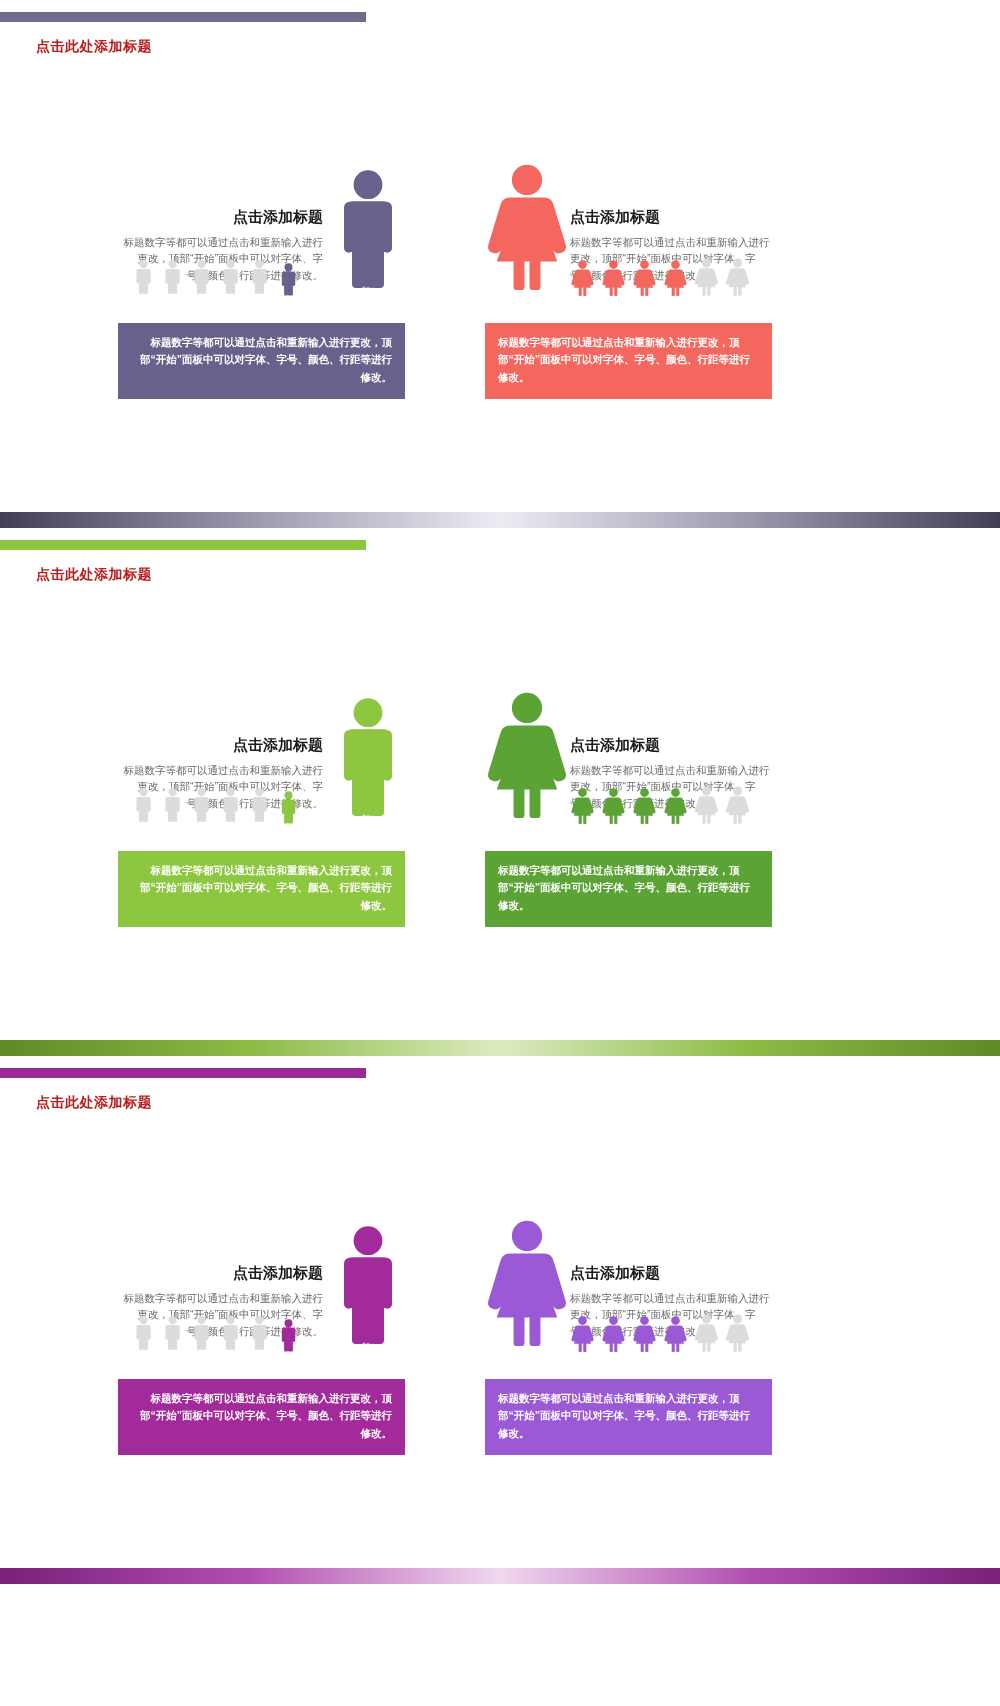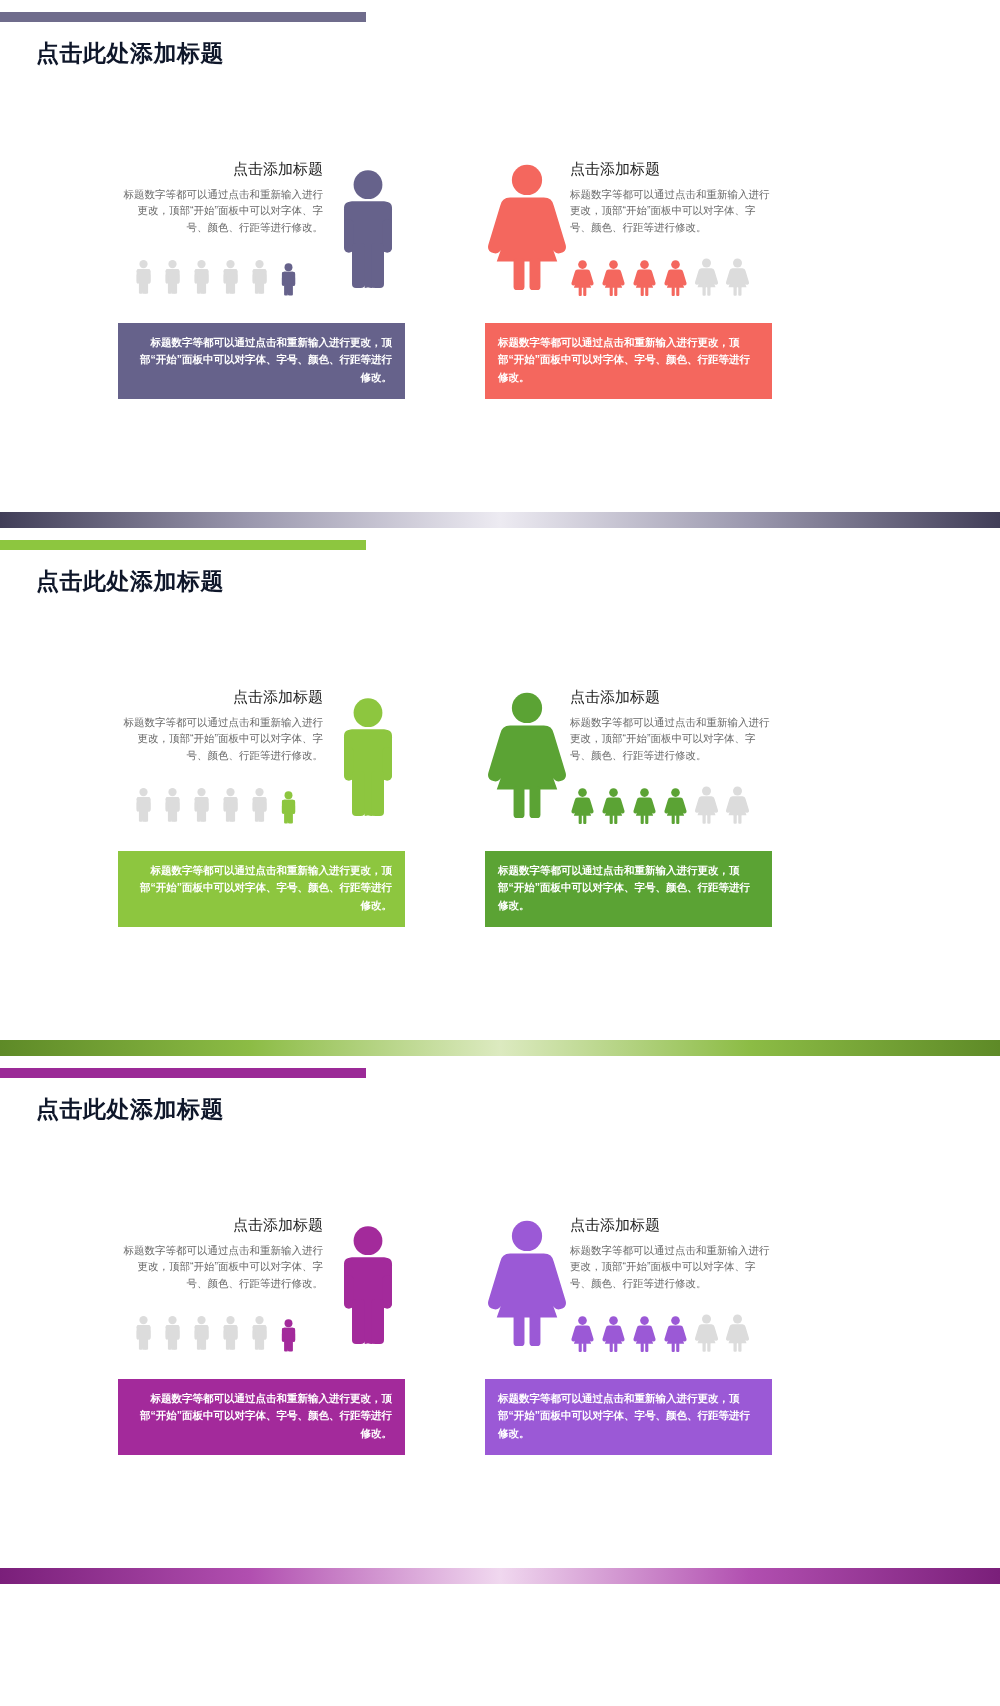--- a/index.html
+++ b/index.html
@@ -16,44 +16,45 @@
   .accent-bar {
     position: absolute;
     left: 0;
     width: 366px;
     height: 10px;
   }
 
   .slide-title {
     position: absolute;
     left: 36px;
-    font-size: 23px;
+    font-size: 14px;
     font-weight: bold;
-    color: #0f172a;
+    color: #b91c1c;
     letter-spacing: 0.5px;
     white-space: nowrap;
   }
 
   
   .separator {
     position: absolute;
     left: 0;
     width: 1000px;
     height: 16px;
   }
 
   
   .panel { position: absolute; }
 
   .panel-title {
     font-size: 15px;
-    font-weight: normal;
+    font-weight: bold;
     color: #1c1c1c;
     white-space: nowrap;
     margin-bottom: 7px;
+    margin-top: 48px;
   }
 
   .panel-body {
     font-size: 10.5px;
     line-height: 1.55;
     color: #6a6a6a;
     width: 205px;
   }
 
   .text-col-right { text-align: right; }

